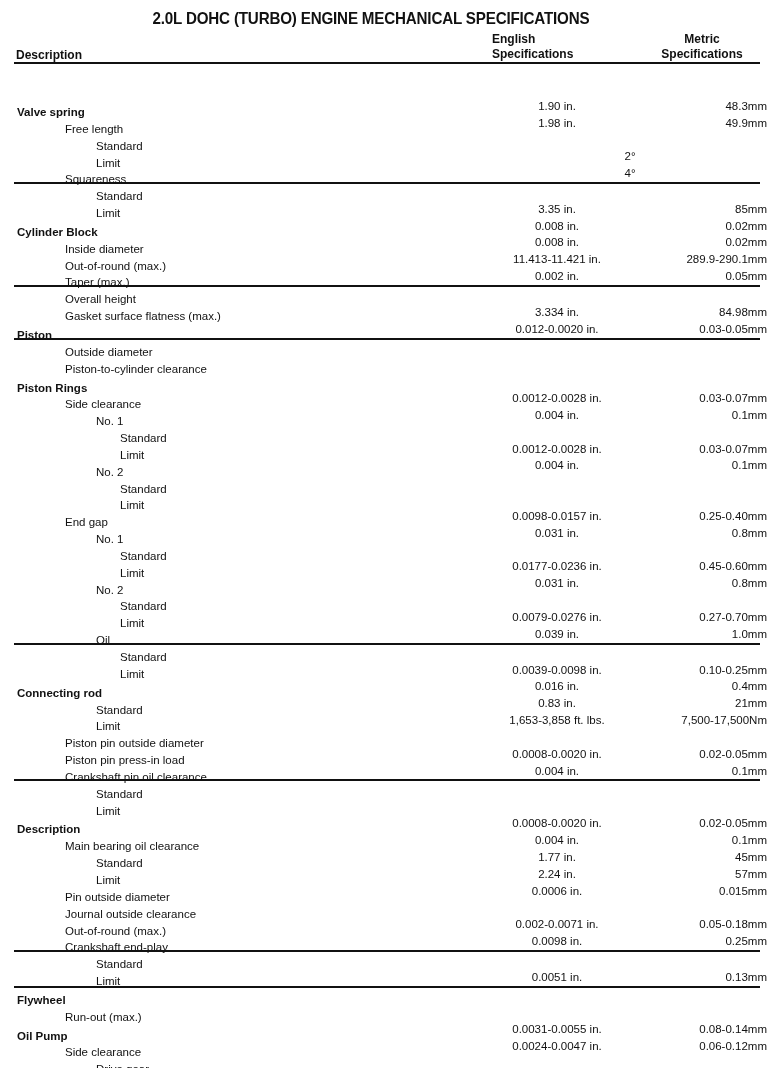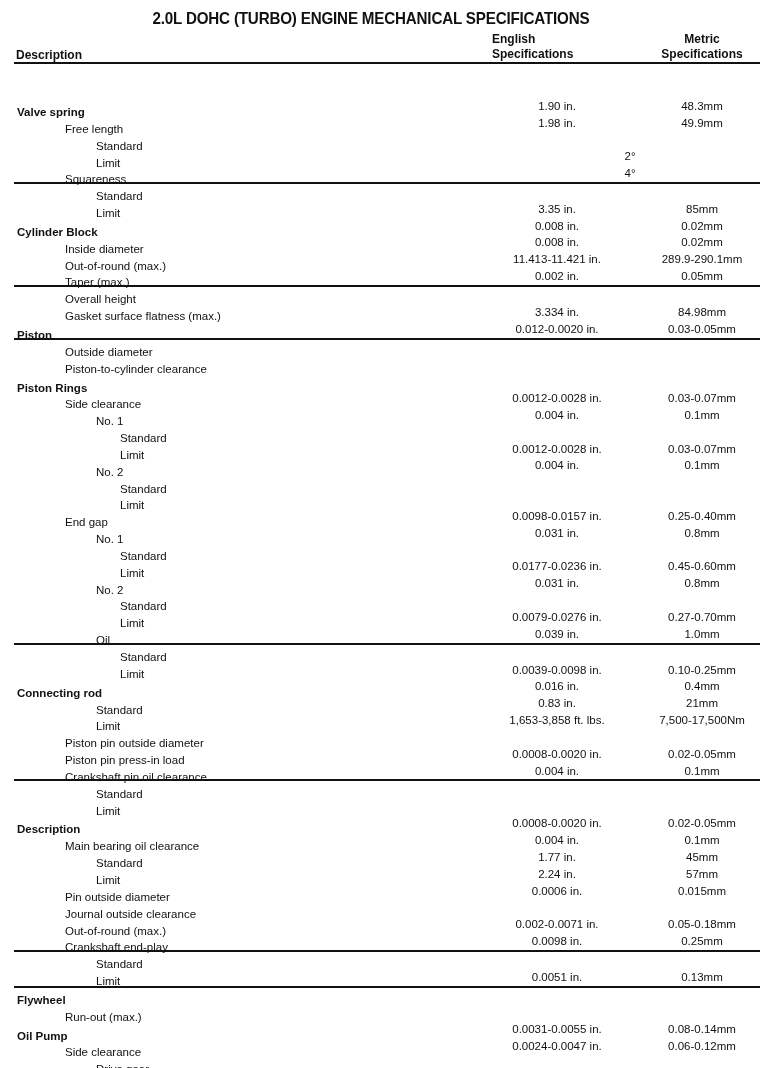--- a/index.html
+++ b/index.html
@@ -10,21 +10,21 @@
            font-weight: bold; font-size: 16.5px; letter-spacing: -0.2px; transform: scaleX(0.92); }
   .hdr { position: absolute; top: 30px; left: 0; width: 746px; height: 33px; font-weight: bold; font-size: 12px; }
   .hdr .desc { position: absolute; left: 2px; bottom: 1px; }
   .hdr .eng { position: absolute; left: 478px; width: 130px; text-align: left; top: 2px; line-height: 15px; }
   .hdr .met { position: absolute; left: 623px; width: 130px; text-align: center; top: 2px; line-height: 15px; }
   .rule { position: absolute; left: 0; width: 746px; height: 2px; background: #111; }
   .rows { position: absolute; top: 64px; left: 0; width: 746px; }
   .row { position: relative; height: 16.85px; font-size: 11.5px; line-height: 16.85px; }
   .row .label { position: absolute; white-space: nowrap; margin-top: 40px; }
   .row .en { position: absolute; left: 478px; width: 130px; text-align: center; }
-  .row .mm { position: absolute; left: 623px; width: 130px; text-align: center; }
+  .row .mm { position: absolute; left: 623px; width: 130px; text-align: right; }
   .row .both { position: absolute; left: 551px; width: 130px; text-align: center; }
   .row.section .label { font-weight: bold; left: 3px; }
   .row.section { border-top: 2px solid #111; }
   .row.first { border-top: none; }
   .lv1 .label { left: 51px; }
   .lv2 .label { left: 82px; }
   .lv3 .label { left: 106px; }
 </style>
 </head>
 <body>

